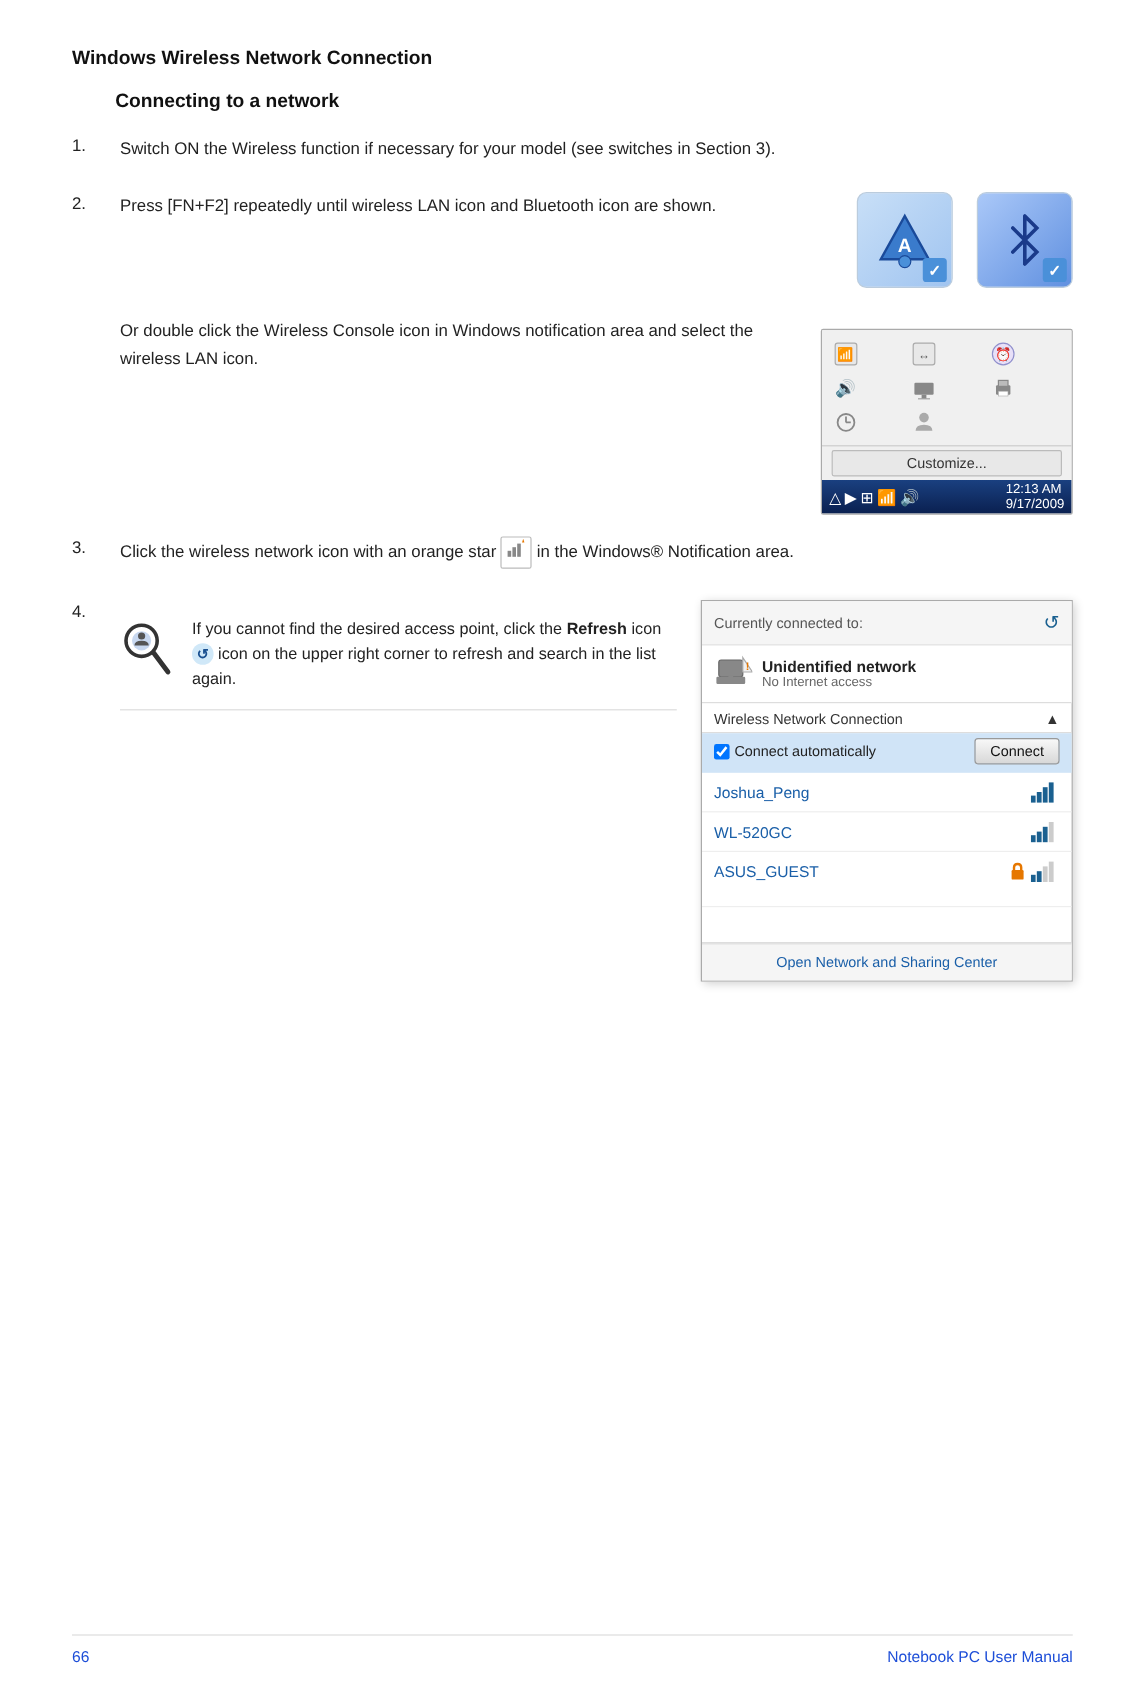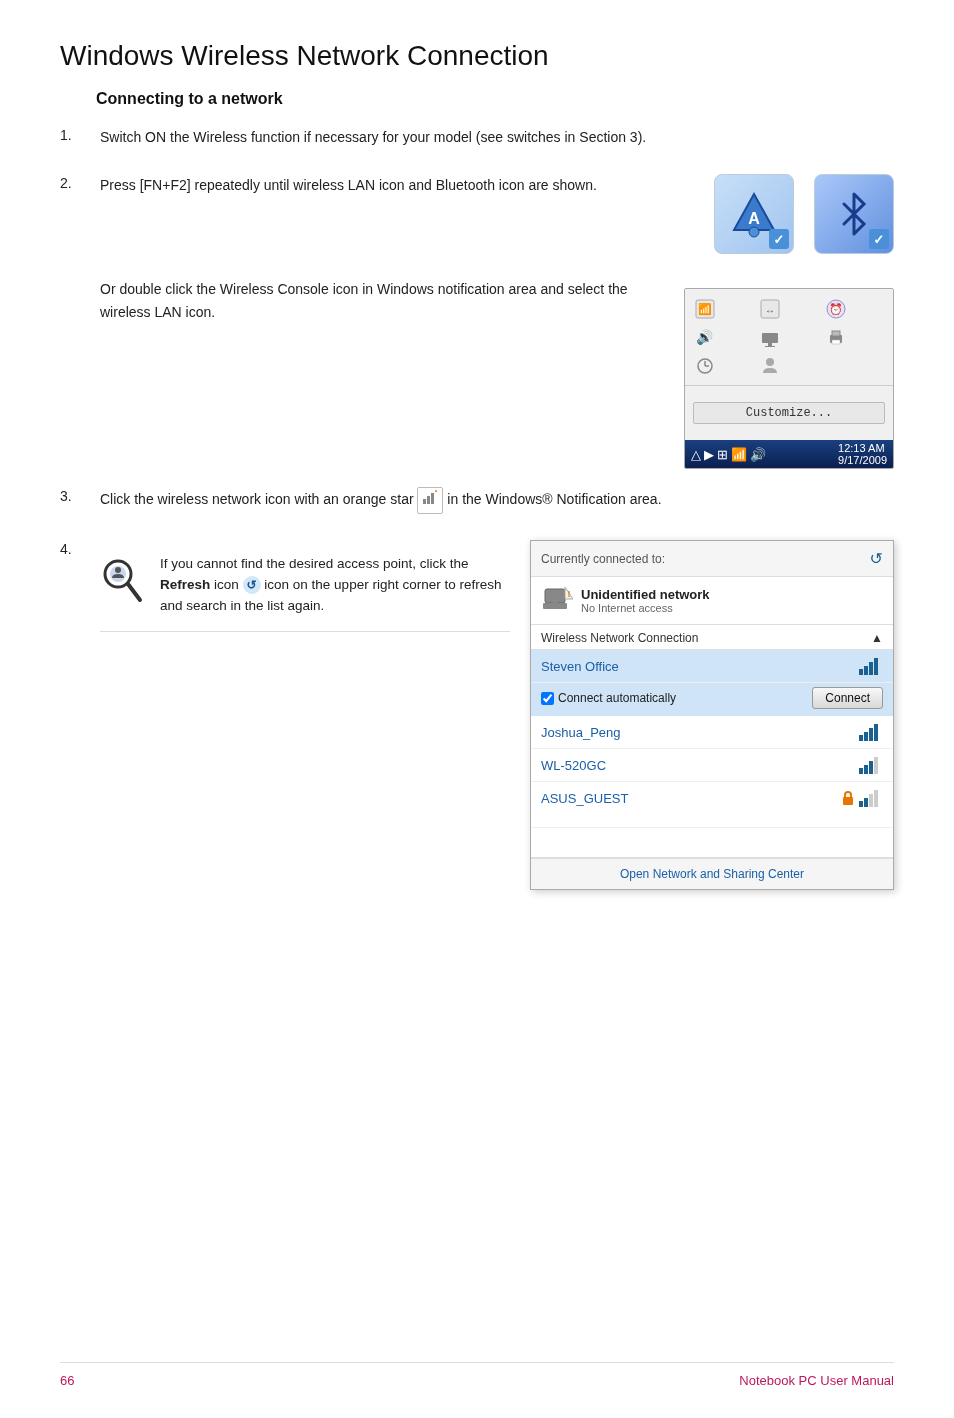--- a/index.html
+++ b/index.html
@@ -6,22 +6,22 @@
     body {
       font-family: Arial, sans-serif;
       font-size: 14px;
       background: #fff;
       color: #222;
       width: 954px;
       min-height: 1418px;
       padding: 40px 60px 40px 60px;
     }
     h1 {
-      font-size: 28px;
-      font-weight: normal;
+      font-size: 16px;
+      font-weight: bold;
       margin-bottom: 18px;
       color: #111;
     }
     h2 {
       font-size: 16px;
       font-weight: bold;
       margin-bottom: 18px;
       color: #111;
       margin-left: 36px;
     }
@@ -132,21 +132,21 @@
       padding: 3px 8px;
       font-size: 12px;
       cursor: pointer;
       text-align: center;
       color: #333;
     }
     
     .network-panel {
       border: 1px solid #aaa;
       background: #fff;
-      width: 364px;
+      width: 310px;
       font-size: 12.5px;
       color: #222;
       box-shadow: 2px 2px 8px rgba(0,0,0,0.2);
     }
     .np-header {
       background: #f5f5f5;
       padding: 8px 10px;
       border-bottom: 1px solid #ddd;
       display: flex;
       justify-content: space-between;
@@ -250,21 +250,21 @@
     }
     
     .page-footer {
       position: absolute;
       bottom: 30px;
       left: 60px;
       right: 60px;
       display: flex;
       justify-content: space-between;
       font-size: 13px;
-      color: #be185d;
+      color: #1d4ed8;
       border-top: 1px solid #ddd;
       padding-top: 10px;
     }
     .bold { font-weight: bold; }
     p { line-height: 1.6; margin-bottom: 8px; }
   </style>
 </head>
 <body>
 
 <h1>Windows Wireless Network Connection</h1>
@@ -366,21 +366,21 @@
             </div>
             <div class="sys-icon">
               <svg width="20" height="20" viewBox="0 0 20 20">
                 <circle cx="10" cy="7" r="4" fill="#aaa"></circle>
                 <path d="M3,18 Q3,13 10,13 Q17,13 17,18" fill="#aaa"></path>
               </svg>
             </div>
             <div style="grid-column: span 1;"></div>
           </div>
 
-          <div style="padding: 16px 8px; border-top: 1px solid #ccc; background: #f0f0f0; font-family: Liberation Mono, monospace;">
+          <div style="padding: 3px 8px; border-top: 1px solid #ccc; background: #f0f0f0;">
             <div class="customize-btn">Customize...</div>
           </div>
 
           <div class="win-taskbar">
             <div class="taskbar-icons">
               <span>△</span>
               <span>▶</span>
               <span>⊞</span>
               <span>📶</span>
               <span>🔊</span>
@@ -460,29 +460,20 @@
               <div class="np-unid-name">Unidentified network</div>
               <div class="np-unid-sub">No Internet access</div>
             </div>
           </div>
 
           <div class="np-section-title">
             <span>Wireless Network Connection</span>
             <span>▲</span>
           </div>
 
-          <div class="np-network-item selected">
-            <span class="np-network-name">Steven Office</span>
-            <svg width="24" height="18" viewBox="0 0 24 18">
-              <rect x="0" y="12" width="4" height="6" fill="#1a6090"></rect>
-              <rect x="5" y="9" width="4" height="9" fill="#1a6090"></rect>
-              <rect x="10" y="5" width="4" height="13" fill="#1a6090"></rect>
-              <rect x="15" y="1" width="4" height="17" fill="#1a6090"></rect>
-            </svg>
-          </div>
 
           <div class="np-connect-row">
             <div class="np-checkbox">
               <input type="checkbox" checked="" style="width: 13px; height: 13px;">
               <span>Connect automatically</span>
             </div>
             <div style="flex:1;"></div>
             <button class="np-connect-btn">Connect</button>
           </div>
 

